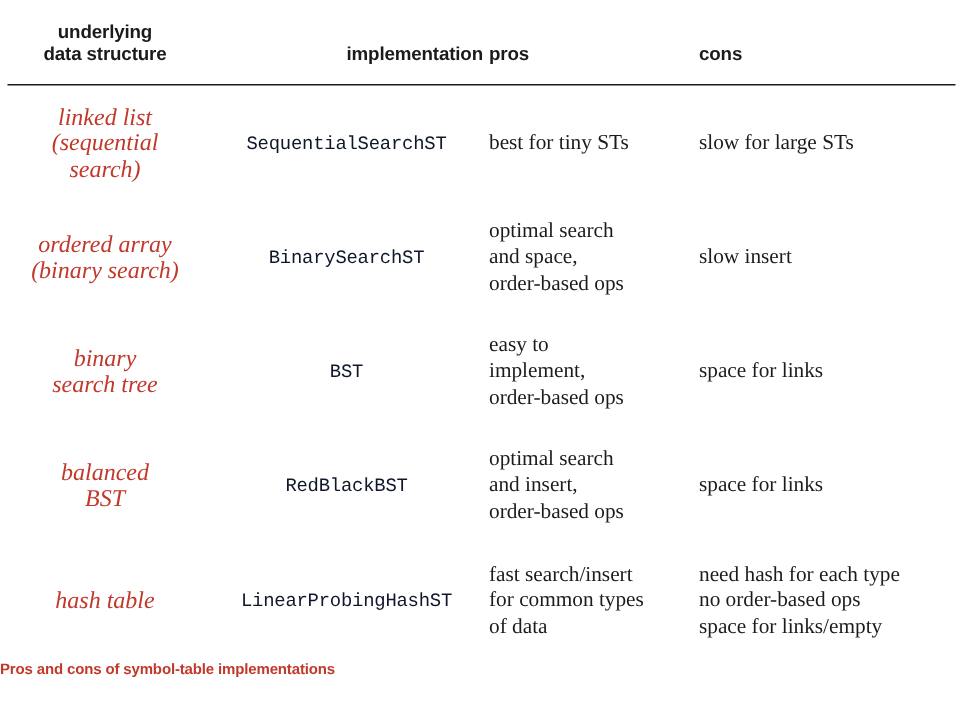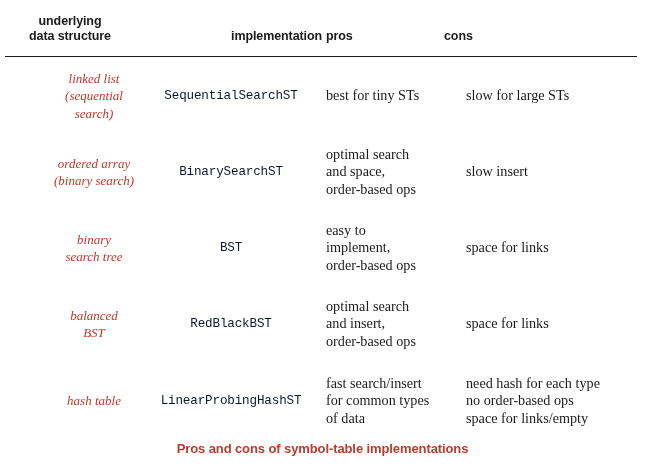--- a/index.html
+++ b/index.html
@@ -50,21 +50,21 @@
     top: 15px;
     width: 182px;
     text-align: right;
   }
   .th-pros {
     left: 326px;
     top: 15px;
     text-align: left;
   }
   .th-cons {
-    left: 444px;
+    left: 466px;
     top: 15px;
     text-align: right;
   }
 
   .rule {
     position: absolute;
     left: 5px;
     top: 56px;
     width: 632px;
     height: 0;
@@ -91,24 +91,23 @@
     justify-content: center;
   }
 
   .c-structure {
     left: 0;
     width: 140px;
     align-items: center;
     text-align: center;
     font-family: "Liberation Serif", serif;
     font-style: italic;
-    font-size: 13px;
+    font-size: 16px;
     line-height: 17.5px;
     color: #c0392b;
-    margin-left: 24px;
   }
   .c-impl {
     left: 140px;
     width: 182px;
     align-items: center;
     text-align: center;
     font-family: "Liberation Mono", monospace;
     font-size: 12.6px;
     line-height: 16px;
     color: #0f172a;
@@ -138,24 +137,24 @@
     display: block;
     white-space: nowrap;
   }
 
   
   .caption {
     position: absolute;
     left: 0;
     top: 441px;
     width: 645px;
-    text-align: center;
+    text-align: left;
     font-family: "Liberation Sans", sans-serif;
     font-weight: bold;
-    font-size: 13px;
+    font-size: 10px;
     color: #c0392b;
     letter-spacing: -0.1px;
   }
 </style>
 </head>
 <body>
 
 <div class="figure">
 
   <div class="thead">

